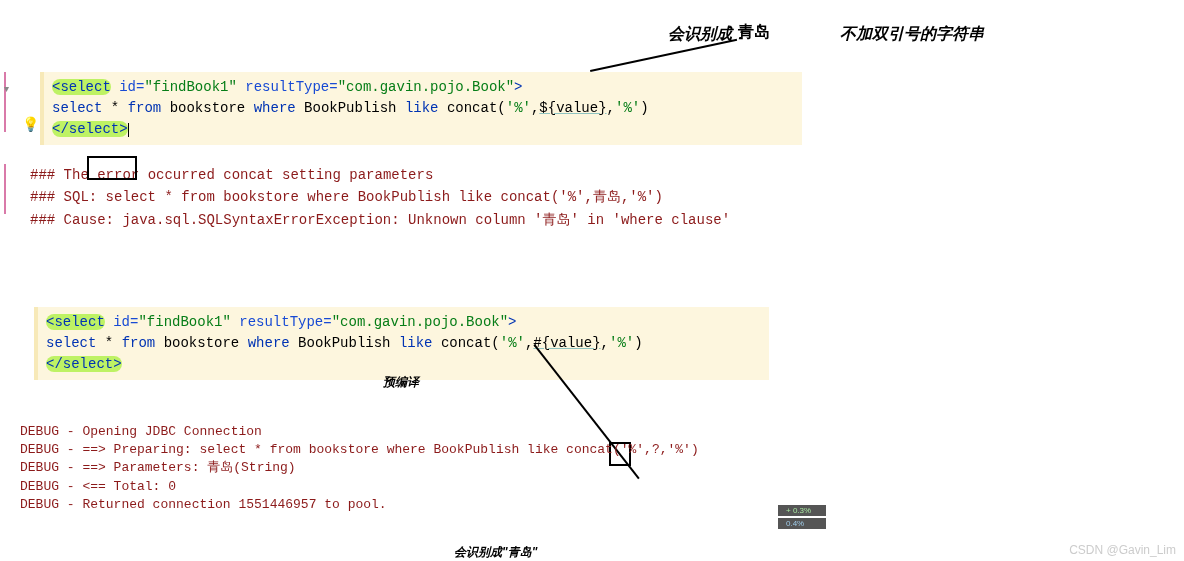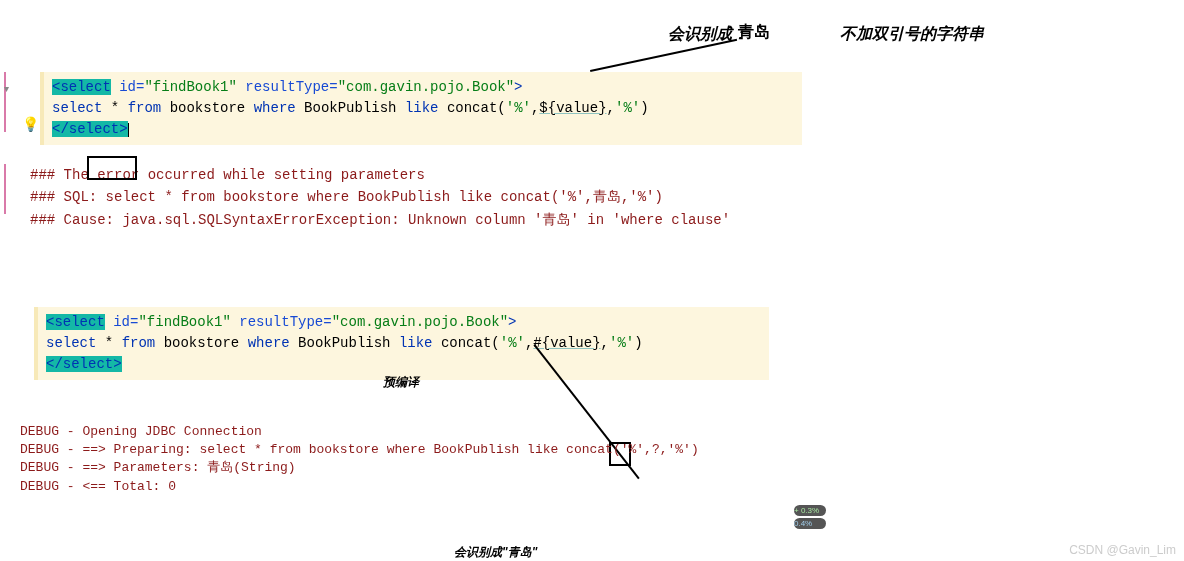--- a/index.html
+++ b/index.html
@@ -9,29 +9,29 @@
 .code-block-1 { position: absolute; left: 40px; top: 72px; width: 762px; background: #fdf6de; padding: 5px 8px; border-left: 4px solid #f7e9b8; }
 .code-block-2 { position: absolute; left: 34px; top: 307px; width: 735px; background: #fdf6de; padding: 5px 8px; border-left: 4px solid #f7e9b8; }
 .gutter-icon { position: absolute; }
 .bulb { color: #f5a623; font-size: 14px; }
 .arrow-down { color: #888; font-size: 10px; }
 .pink-line { position: absolute; left: 4px; width: 2px; background: #d97aa9; }
 .kw { color: #0033b3; }
 .str { color: #067d17; }
 .attr { color: #174ad4; }
 .tag { color: #0033b3; }
-.sel-tag { background: #14b8a6; }
+.sel-tag { background: #bef264; border-radius: 8px; }
 .cursor-line { display:inline-block; border-right: 1px solid #000; height: 1em; vertical-align: text-bottom; }
 .error-block { position: absolute; left: 30px; top: 164px; color: #8c1a1a; font-family: "Courier New", Consolas, monospace; font-size: 14px; line-height: 1.6; }
 .box-outline { position: absolute; border: 2px solid #000; background: transparent; }
 .annot-line { position: absolute; background: #000; transform-origin: top left; height: 1.5px; }
 .debug-block { position: absolute; left: 20px; top: 423px; color: #8c1a1a; font-family: "Courier New", Consolas, monospace; font-size: 13px; line-height: 1.4; }
 .label-mid { position: absolute; font-style: italic; font-weight: bold; font-size: 12px; }
 .badge { position: absolute; right: 358px; top: 505px; display:flex; flex-direction: column; gap: 2px; }
-.badge-dot { background: #555; color:#a8e6a1; font-size:8px; padding: 1px 0; border-radius: 10px; width: 32px; }
+.badge-dot { background: #555; color:#a8e6a1; font-size:8px; padding: 1px 8px; border-radius: 0; width: 48px; }
 .watermark { position: absolute; right: 8px; bottom: 4px; font-size: 12px; color: #ccc; }
 .under { text-decoration: underline; text-decoration-color: #8ec3c0; }
 </style>
 </head>
 <body>
 
 <div class="label-top" style="left:668px; top:24px;">会识别成：</div>
 <div class="label-top" style="left:738px; top:22px; font-style:normal;">青岛</div>
 <div class="label-top" style="left:840px; top:24px;">不加双引号的字符串</div>
 
@@ -49,21 +49,21 @@
     <span>    </span><span class="kw">select</span><span> * </span><span class="kw">from</span><span> bookstore </span><span class="kw">where</span><span> BookPublish </span><span class="kw">like</span><span> concat(</span><span class="str">'%'</span><span>,</span><span class="under">${value}</span><span>,</span><span class="str">'%'</span><span>)</span>
   </div>
   <div>
     <span class="sel-tag tag">&lt;/select&gt;</span><span class="cursor-line"></span>
   </div>
 </div>
 
 <div class="annot-line" style="left:590px; top:70px; width:150px; transform: rotate(-12deg);"></div>
 
 <div class="error-block">
-  <div><span>### The </span><span>error </span><span>occurred while setting parameters</span></div>
+  <div><span>### The </span><span>error </span><span>occurred concat setting parameters</span></div>
   <div>### SQL: select * from bookstore where BookPublish like concat('%',青岛,'%')</div>
   <div>### Cause: java.sql.SQLSyntaxErrorException: Unknown column '青岛' in 'where clause'</div>
 </div>
 
 <div class="box-outline" style="left:87px; top:156px; width:50px; height:24px;"></div>
 
 <div class="code-block-2 mono">
   <div>
     <span class="sel-tag tag">&lt;select</span><span class="attr"> id=</span><span class="str">"findBook1"</span><span class="attr"> resultType=</span><span class="str">"com.gavin.pojo.Book"</span><span class="tag">&gt;</span>
   </div>
@@ -79,20 +79,21 @@
 
 <div class="annot-line" style="left:535px; top:344px; width:170px; transform: rotate(52deg);"></div>
 
 <div class="box-outline" style="left:609px; top:442px; width:22px; height:24px;"></div>
 
 <div class="debug-block">
   <div>DEBUG - Opening JDBC Connection</div>
   <div>DEBUG - ==&gt;  Preparing: select * from bookstore where BookPublish like concat('%',?,'%')</div>
   <div>DEBUG - ==&gt; Parameters: 青岛(String)</div>
   <div>DEBUG - &lt;==      Total: 0</div>
+  <div>DEBUG - Returned connection 1551446957 to pool.</div>
 </div>
 
 <div class="label-mid" style="left:454px; top:544px;">会识别成"青岛"</div>
 
 <div class="badge">
   <div class="badge-dot">+ 0.3%</div>
   <div class="badge-dot" style="color:#9fcbe8;">0.4%</div>
 </div>
 
 <div class="watermark">CSDN @Gavin_Lim</div>

